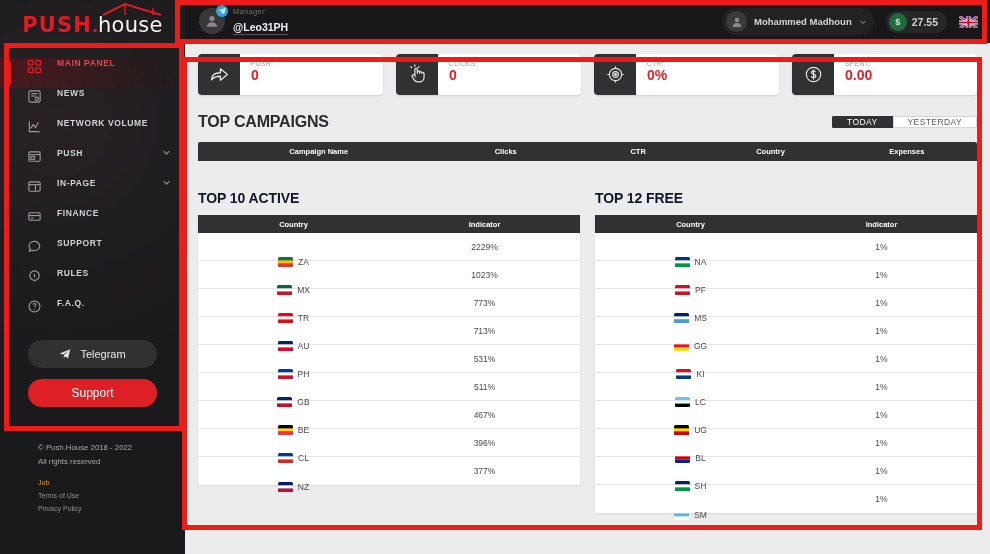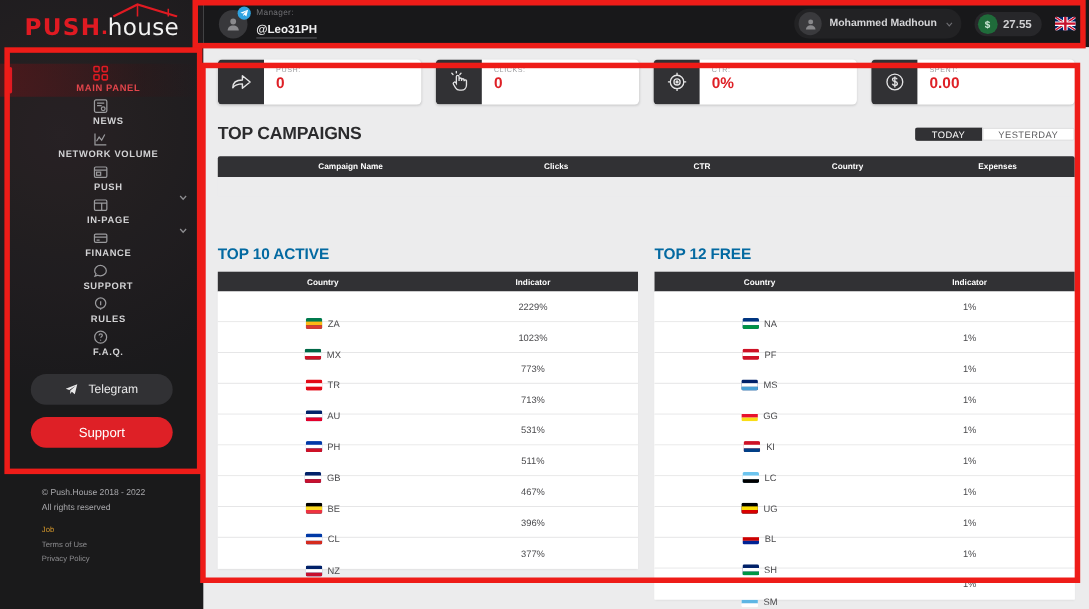--- a/index.html
+++ b/index.html
@@ -38,25 +38,24 @@
   }
   .logo-dot { color: #e01a22; font-size: 21px; font-weight: 700; }
   .logo-house {
     color: #f2f2f2; font-size: 21px; font-weight: 400; letter-spacing: .3px;
     font-family: "DejaVu Sans", sans-serif;
   }
 
   .nav { position: relative; z-index: 2; padding-top: 9px; }
   .nav-item {
     position: relative;
-    display: flex; align-items: center;
+    display: flex; align-items: flex-start;
     height: 30px; margin-bottom: 0;
     padding: 0 14px 0 26px;
     cursor: pointer;
-    flex-direction: column;
   }
   .nav-item + .nav-item { margin-top: 0; }
   .nav-item .ico {
     width: 17px; height: 17px; margin-right: 14px;
     display: flex; align-items: center; justify-content: center;
     color: #9a9a9d; flex: 0 0 17px;
   }
   .nav-item .lbl {
     font-size: 8.5px; letter-spacing: .6px; color: #d2d2d4; font-weight: 700;
     text-transform: uppercase; white-space: nowrap;
@@ -92,21 +91,21 @@
   .side-foot .lnk { color: #8e8e91; display: block; cursor: pointer; }
 
   
   .topbar {
     position: absolute; left: 185px; top: 0; width: 805px; height: 43px;
     background: #18181a;
     display: flex; align-items: center;
     padding: 0 12px 0 14px;
   }
   .manager {
-    display: flex; align-items: flex-end; gap: 8px;
+    display: flex; align-items: flex-start; gap: 8px;
   }
   .avatar {
     position: relative; width: 26px; height: 26px; border-radius: 50%;
     background: #38383b; display: flex; align-items: center; justify-content: center;
     color: #8a8a8d;
   }
   .avatar .tg-badge {
     position: absolute; right: -3px; top: -3px;
     width: 12px; height: 12px; border-radius: 50%;
     background: #2fa3e0; display: flex; align-items: center; justify-content: center;
@@ -187,21 +186,21 @@
     border-radius: 2px 2px 0 0;
   }
   .thead .th {
     color: #fff; font-size: 7.5px; font-weight: 700; text-align: center;
   }
   .camp-body { background: #ececed; height: 18px; }
 
   .two-cols { display: flex; gap: 15px; margin-top: 11px; }
   .col { flex: 1 1 0; min-width: 0; }
   .col-title {
-    font-size: 14px; font-weight: 700; color: #0369a1; margin-bottom: 9px; letter-spacing: -.1px; margin-top: 32px;
+    font-size: 14px; font-weight: 700; color: #0f172a; margin-bottom: 9px; letter-spacing: -.1px;
   }
   .mini-table { background: #fff; box-shadow: 0 1px 2px rgba(0,0,0,.08); }
   .mini-thead { background: #313134; display: flex; height: 18px; align-items: center; }
   .mini-thead .th { color: #fff; font-size: 7.5px; font-weight: 700; text-align: center; }
   .mini-row {
     display: flex; align-items: center; height: 28px;
     border-bottom: 1px solid #e6e6e7; background: #fff;
   }
   .mini-row:last-child { border-bottom: none; }
   .cell-country {

